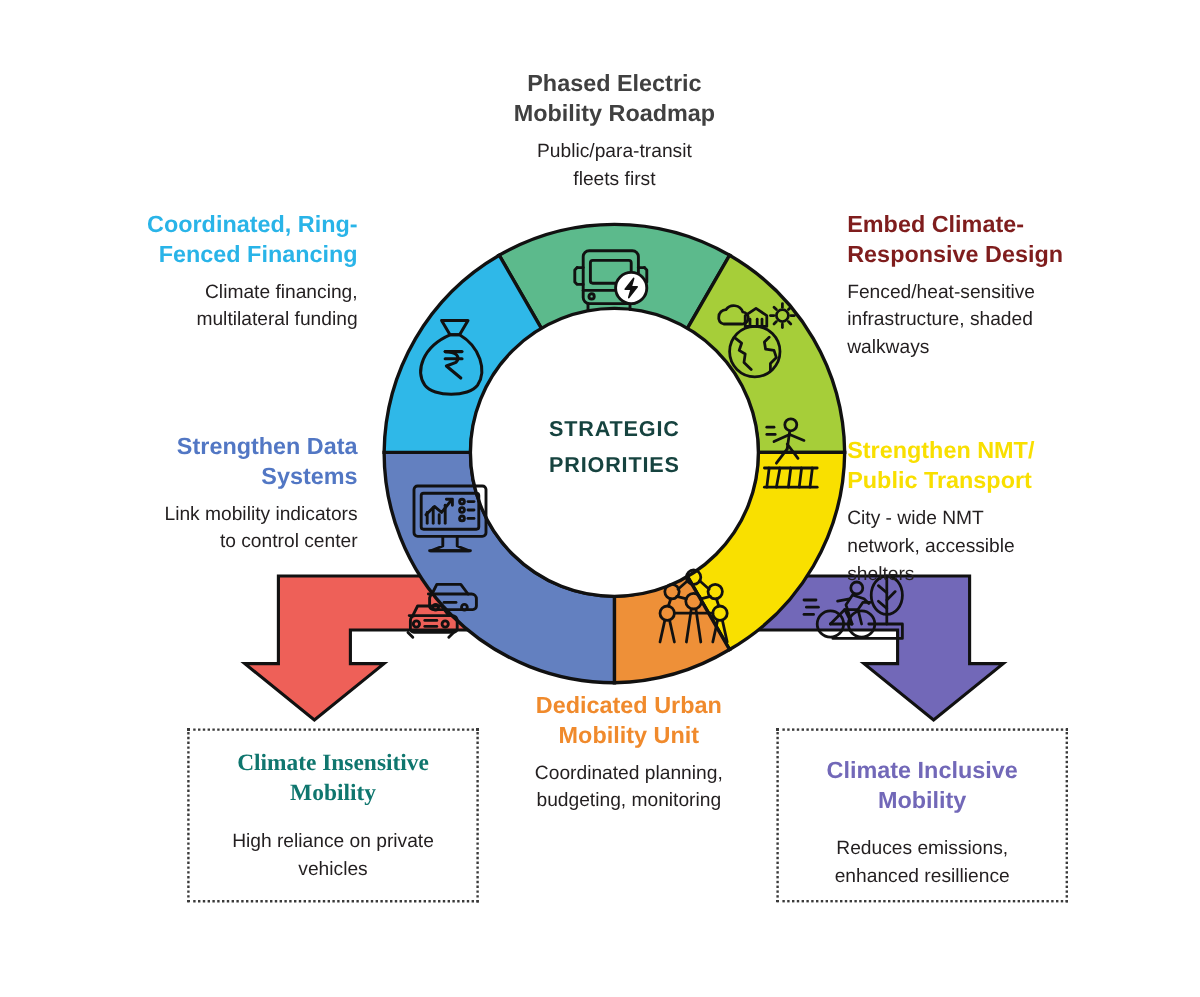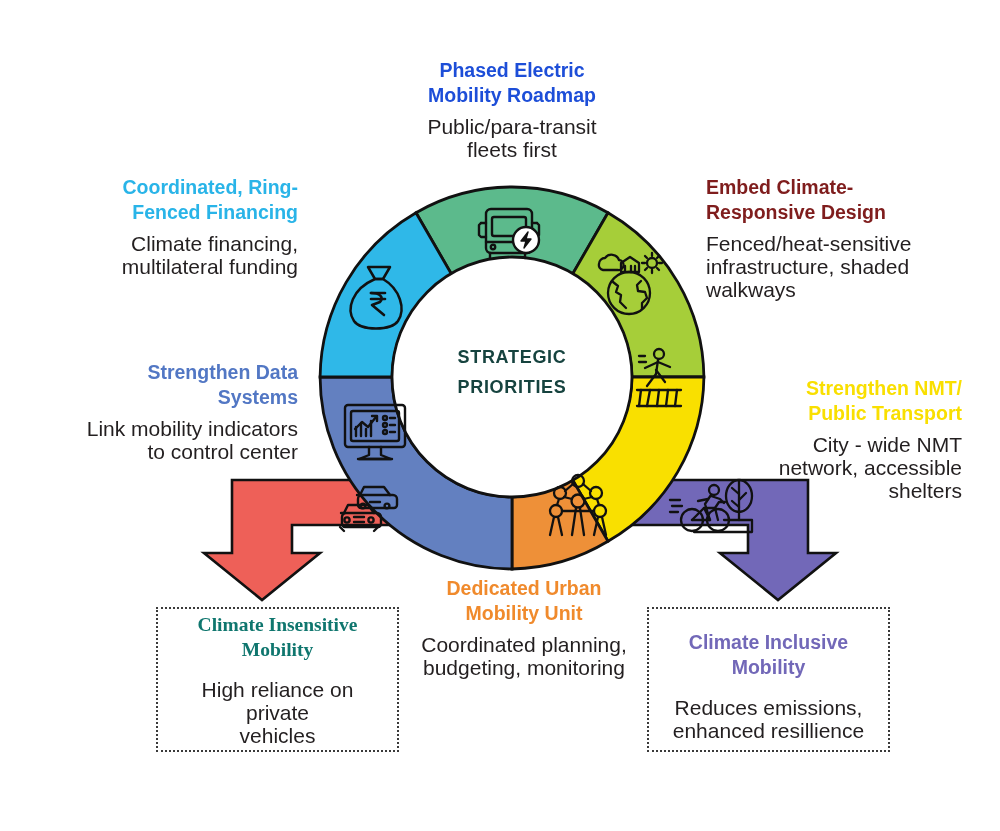--- a/index.html
+++ b/index.html
@@ -30,21 +30,21 @@
     position: absolute;
     box-sizing: border-box;
   }
   .hd {
     font-weight: bold;
     font-size: 19.5px;
     line-height: 25px;
     margin: 0 0 7px 0;
   }
   .bd {
-    font-size: 21px;
+    font-size: 16px;
     line-height: 23px;
     color: #231f20;
     margin: 0;
   }
   .al-left { text-align: left; }
   .al-right { text-align: right; }
   .al-center { text-align: center; }
 
   .center-label {
     position: absolute;
@@ -304,21 +304,21 @@
       <line x1="-34" y1="0" x2="-42" y2="0"></line>
     </g>
   </svg>
 
   <div class="center-label" style="left:412px; top:342px; width:200px;">
     <div>STRATEGIC</div>
     <div>PRIORITIES</div>
   </div>
 
   <div class="txtblock al-center" style="left:377px; top:58px; width:270px;">
-    <div class="hd" style="color:#1d4ed8;">
+    <div class="hd" style="color:#404040;">
       <div>Phased Electric</div>
       <div>Mobility Roadmap</div>
     </div>
     <div class="bd">
       <div>Public/para-transit</div>
       <div>fleets first</div>
     </div>
   </div>
 
   <div class="txtblock al-right" style="left:50px; top:175px; width:248px;">
@@ -348,21 +348,21 @@
     <div class="hd" style="color:#5277c4;">
       <div>Strengthen Data</div>
       <div>Systems</div>
     </div>
     <div class="bd">
       <div>Link mobility indicators</div>
       <div>to control center</div>
     </div>
   </div>
 
-  <div class="txtblock al-left" style="left:706px; top:376px; width:256px;text-align:right;">
+  <div class="txtblock al-left" style="left:706px; top:364px; width:256px;">
     <div class="hd" style="color:#f9df00;">
       <div>Strengthen NMT/</div>
       <div>Public Transport</div>
     </div>
     <div class="bd">
       <div>City - wide NMT</div>
       <div>network, accessible</div>
       <div>shelters</div>
     </div>
   </div>

